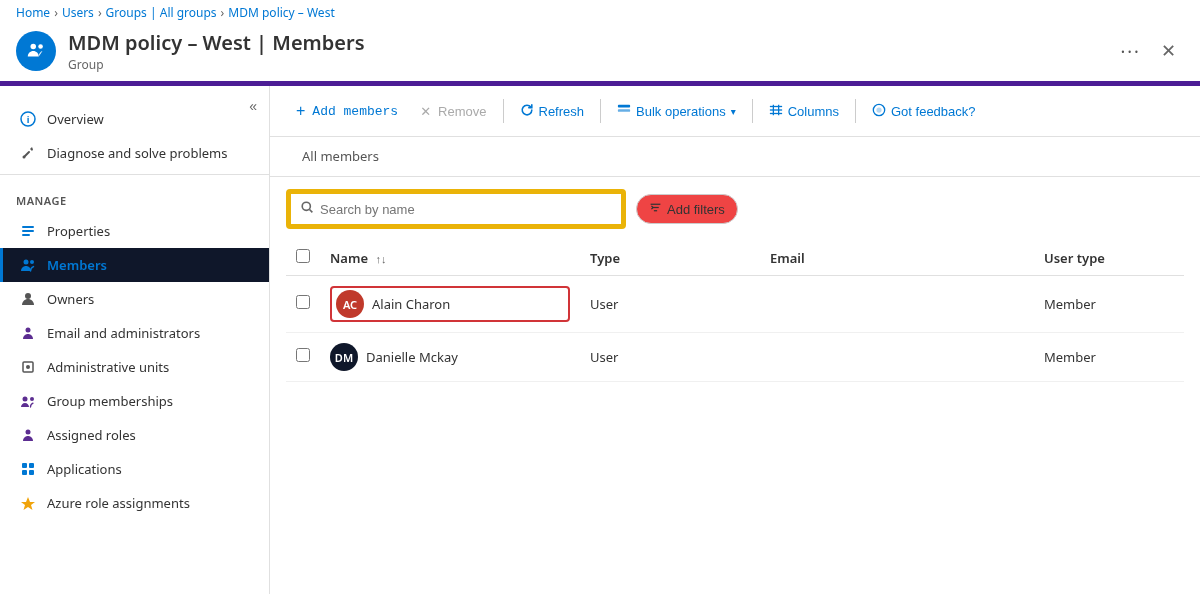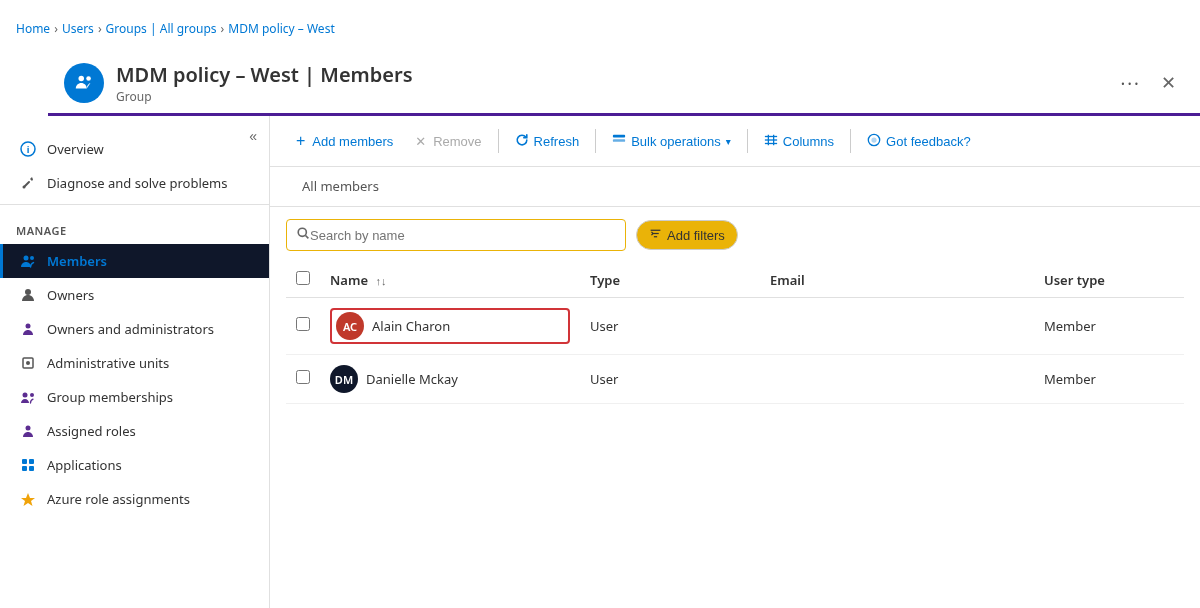--- a/index.html
+++ b/index.html
@@ -1,30 +1,29 @@
 <!DOCTYPE html>
 <html><head>
   <meta charset="utf-8">
   <style>
     * { box-sizing: border-box; margin: 0; padding: 0; }
     body { font-family: 'Segoe UI', system-ui, sans-serif; font-size: 13px; color: #333; background: #fff; overflow: hidden; }
 
     
     .breadcrumb {
       display: flex; align-items: center; gap: 4px;
-      padding: 20px 16px; font-size: 12px; color: #0078d4;
+      padding: 4px 16px; font-size: 12px; color: #0078d4;
     }
     .breadcrumb span { color: #666; }
     .breadcrumb a { color: #0078d4; text-decoration: none; cursor: pointer; }
 
     
     .page-header {
       display: flex; align-items: center; padding: 4px 16px 8px 16px; gap: 12px;
-      border-bottom: 3px solid #4c1d95;
-      margin-left: 48px;
+      border-bottom: 5px solid #4c1d95;
     }
     .header-icon {
       width: 40px; height: 40px; background: #0078d4; border-radius: 50%;
       display: flex; align-items: center; justify-content: center; color: white; font-size: 18px; flex-shrink: 0;
     }
     .header-title-block { flex: 1; }
     .header-title { font-size: 20px; font-weight: 600; color: #333; }
     .header-subtitle { font-size: 12px; color: #666; }
     .header-more { font-size: 18px; color: #555; cursor: pointer; margin-left: 8px; letter-spacing: 2px; }
     .close-btn { margin-left: auto; background: none; border: none; font-size: 18px; cursor: pointer; color: #666; padding: 4px 8px; }
@@ -78,32 +77,32 @@
       border-bottom: 2px solid transparent; margin-bottom: -1px;
     }
     .tab.active { color: #0078d4; border-bottom-color: #0078d4; font-weight: 600; }
 
     
     .search-bar {
       display: flex; align-items: center; gap: 10px;
       padding: 12px 16px;
     }
     .search-input-wrap {
-      display: flex; align-items: center; 
-      border: 1px solid #eab308; border-radius: 4px; padding: 6px 10px;
+      display: flex; align-items: center; gap: 6px;
+      border: 5px solid #eab308; border-radius: 4px; padding: 6px 10px;
       width: 340px; background: white;
     }
     .search-input {
       border: none; outline: none; font-size: 13px; color: #333; width: 100%;
     }
     .search-icon-svg { color: #666; font-size: 13px; flex-shrink: 0; }
     .add-filters-btn {
       display: flex; align-items: center; gap: 5px;
       padding: 6px 12px; border: 1px solid #ccc; border-radius: 16px;
-      cursor: pointer; background: #eab308; font-size: 13px; color: #333;
+      cursor: pointer; background: #ef4444; font-size: 13px; color: #333;
     }
 
     
     .table-container { padding: 0 16px; flex: 1; }
     table { width: 100%; border-collapse: collapse; }
     thead th {
       text-align: left; font-weight: 600; font-size: 13px; color: #333;
       padding: 8px 10px; border-bottom: 1px solid #e0e0e0;
     }
     .th-name { width: 260px; }
@@ -184,20 +183,30 @@
             <line x1="4" y1="12" x2="9" y2="7" stroke="#555" stroke-width="2" stroke-linecap="round"></line>
             <circle cx="4" cy="12" r="1.5" fill="#555"></circle>
           </svg>
         </span>
         <span>Diagnose and solve problems</span>
       </div>
 
       <div class="sidebar-divider"></div>
       <div class="sidebar-section-label">Manage</div>
 
+      <div class="sidebar-item">
+        <span class="sidebar-item-icon">
+          <svg width="16" height="16" viewBox="0 0 16 16" fill="none">
+            <rect x="2" y="3" width="12" height="2" rx="1" fill="#0078d4"></rect>
+            <rect x="2" y="7" width="12" height="2" rx="1" fill="#0078d4"></rect>
+            <rect x="2" y="11" width="8" height="2" rx="1" fill="#0078d4"></rect>
+          </svg>
+        </span>
+        <span>Properties</span>
+      </div>
 
       <div class="sidebar-item active">
         <span class="sidebar-item-icon">
           <svg width="16" height="16" viewBox="0 0 16 16" fill="none">
             <circle cx="6" cy="5" r="2.5" fill="#0078d4"></circle>
             <path d="M1 14c0-2.8 2.2-5 5-5s5 2.2 5 5" fill="#0078d4"></path>
             <circle cx="12" cy="5" r="2" fill="#0078d4"></circle>
             <path d="M10.5 14c0-2 1.3-3.7 3-4.4" stroke="#0078d4" stroke-width="1.5" stroke-linecap="round"></path>
           </svg>
         </span>
@@ -214,21 +223,21 @@
         <span>Owners</span>
       </div>
 
       <div class="sidebar-item">
         <span class="sidebar-item-icon">
           <svg width="16" height="16" viewBox="0 0 16 16" fill="none">
             <circle cx="8" cy="5" r="2.5" fill="#5c2d91"></circle>
             <path d="M3 14c0-2.8 2.2-5 5-5s5 2.2 5 5" fill="#5c2d91"></path>
           </svg>
         </span>
-        <span>Owners and administrators</span>
+        <span>Email and administrators</span>
       </div>
 
       <div class="sidebar-item">
         <span class="sidebar-item-icon">
           <svg width="16" height="16" viewBox="0 0 16 16" fill="none">
             <rect x="3" y="3" width="10" height="10" rx="1" stroke="#555" stroke-width="1.5" fill="none"></rect>
             <circle cx="8" cy="8" r="2" fill="#555"></circle>
           </svg>
         </span>
         <span>Administrative units</span>
@@ -278,21 +287,21 @@
         <span>Azure role assignments</span>
       </div>
     </div>
   </div>
 
   <div class="content">
 
     <div class="toolbar">
       <button class="toolbar-btn">
         <span style="font-size:16px; font-weight:300;">+</span>
-        <span style="margin-left:2px;">Add members</span>
+        <span style="margin-left:2px;font-family:Liberation Mono, monospace;">Add members</span>
       </button>
 
       <button class="toolbar-btn disabled">
         <span>✕</span>
         <span style="margin-left:2px;">Remove</span>
       </button>
 
       <div class="toolbar-separator"></div>
 
       <button class="toolbar-btn">

